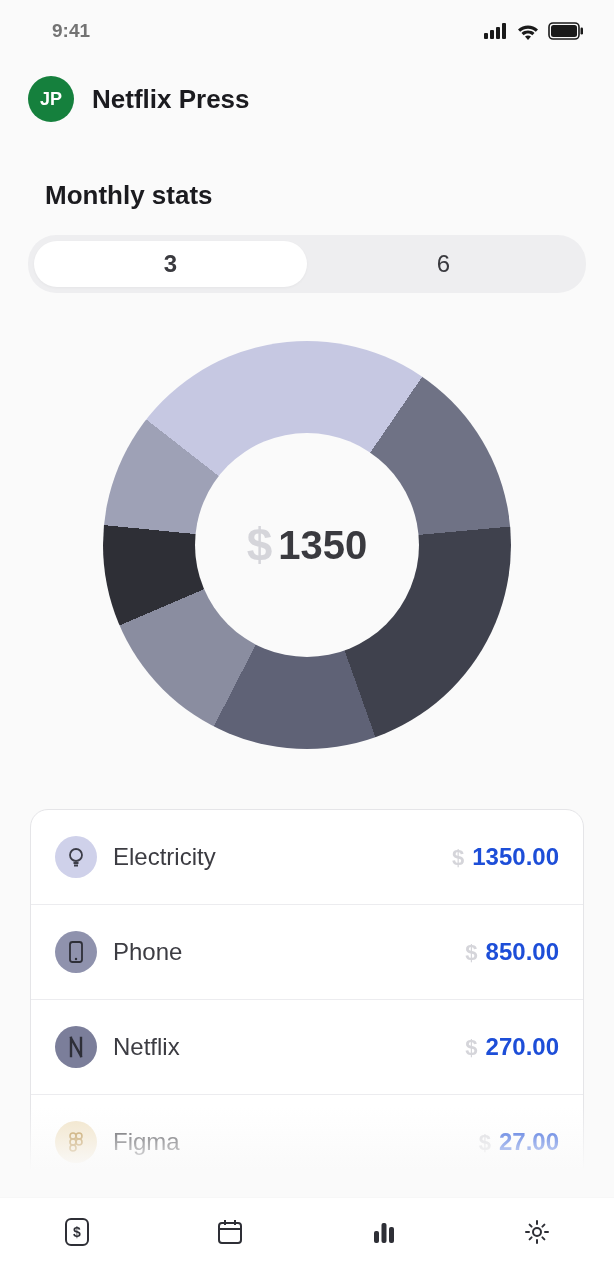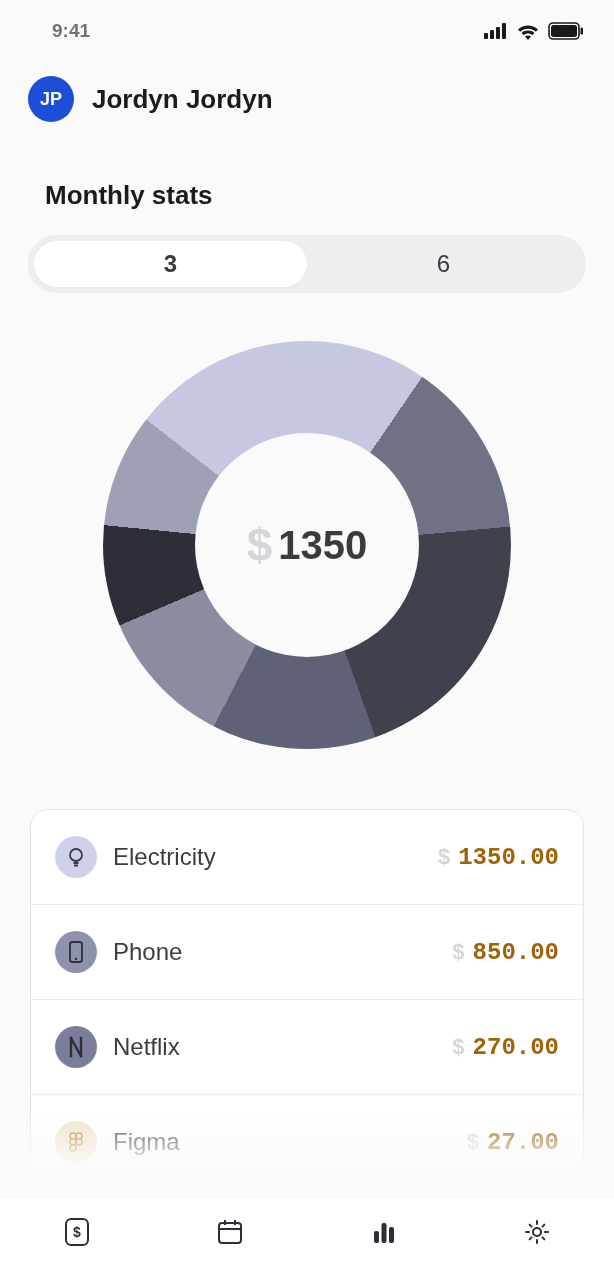--- a/index.html
+++ b/index.html
@@ -28,21 +28,21 @@
   .status-right svg { display: block; }
   .profile-row {
     display: flex;
     align-items: center;
     gap: 18px;
     padding: 16px 28px 24px;
   }
   .avatar {
     width: 46px; height: 46px;
     border-radius: 50%;
-    background: #1d4ed8;
+    background: #15803d;
     color: #fff;
     font-size: 18px;
     font-weight: 600;
     display: flex;
     align-items: center;
     justify-content: center;
   }
   .profile-name {
     font-size: 26px;
     font-weight: 700;
@@ -145,22 +145,21 @@
     gap: 8px;
   }
   .li-val .cur {
     font-size: 22px;
     font-weight: 700;
     color: #d5d5da;
   }
   .li-val .num {
     font-size: 24px;
     font-weight: 700;
-    color: #a16207;
-    font-family: Liberation Mono, monospace;
+    color: #1d4ed8;
   }
   .fade-cover {
     position: absolute;
     left: 0; right: 0;
     height: 90px;
     bottom: 68px;
     background: linear-gradient(to bottom, rgba(250,250,250,0), #fafafa 70%);
     pointer-events: none;
   }
   .bottom-nav {
@@ -201,21 +200,21 @@
     <svg width="36" height="18" viewBox="0 0 36 18">
         <rect x="1" y="1" width="30" height="16" rx="4" fill="none" stroke="#1a1a1a" stroke-width="1.6"></rect>
         <rect x="3" y="3" width="26" height="12" rx="2.5" fill="#1a1a1a"></rect>
         <rect x="32.5" y="5.5" width="2.5" height="7" rx="1.2" fill="#1a1a1a"></rect>
       </svg>
   </div>
 </div>
 
 <div class="profile-row">
   <div class="avatar">JP</div>
-  <div class="profile-name">Jordyn Jordyn</div>
+  <div class="profile-name">Netflix Press</div>
 </div>
 
 <div class="section-title">Monthly stats</div>
 
 <div class="tabs">
   <div class="tab active">3</div>
   <div class="tab">6</div>
 </div>
 
 <div class="chart-wrap">

